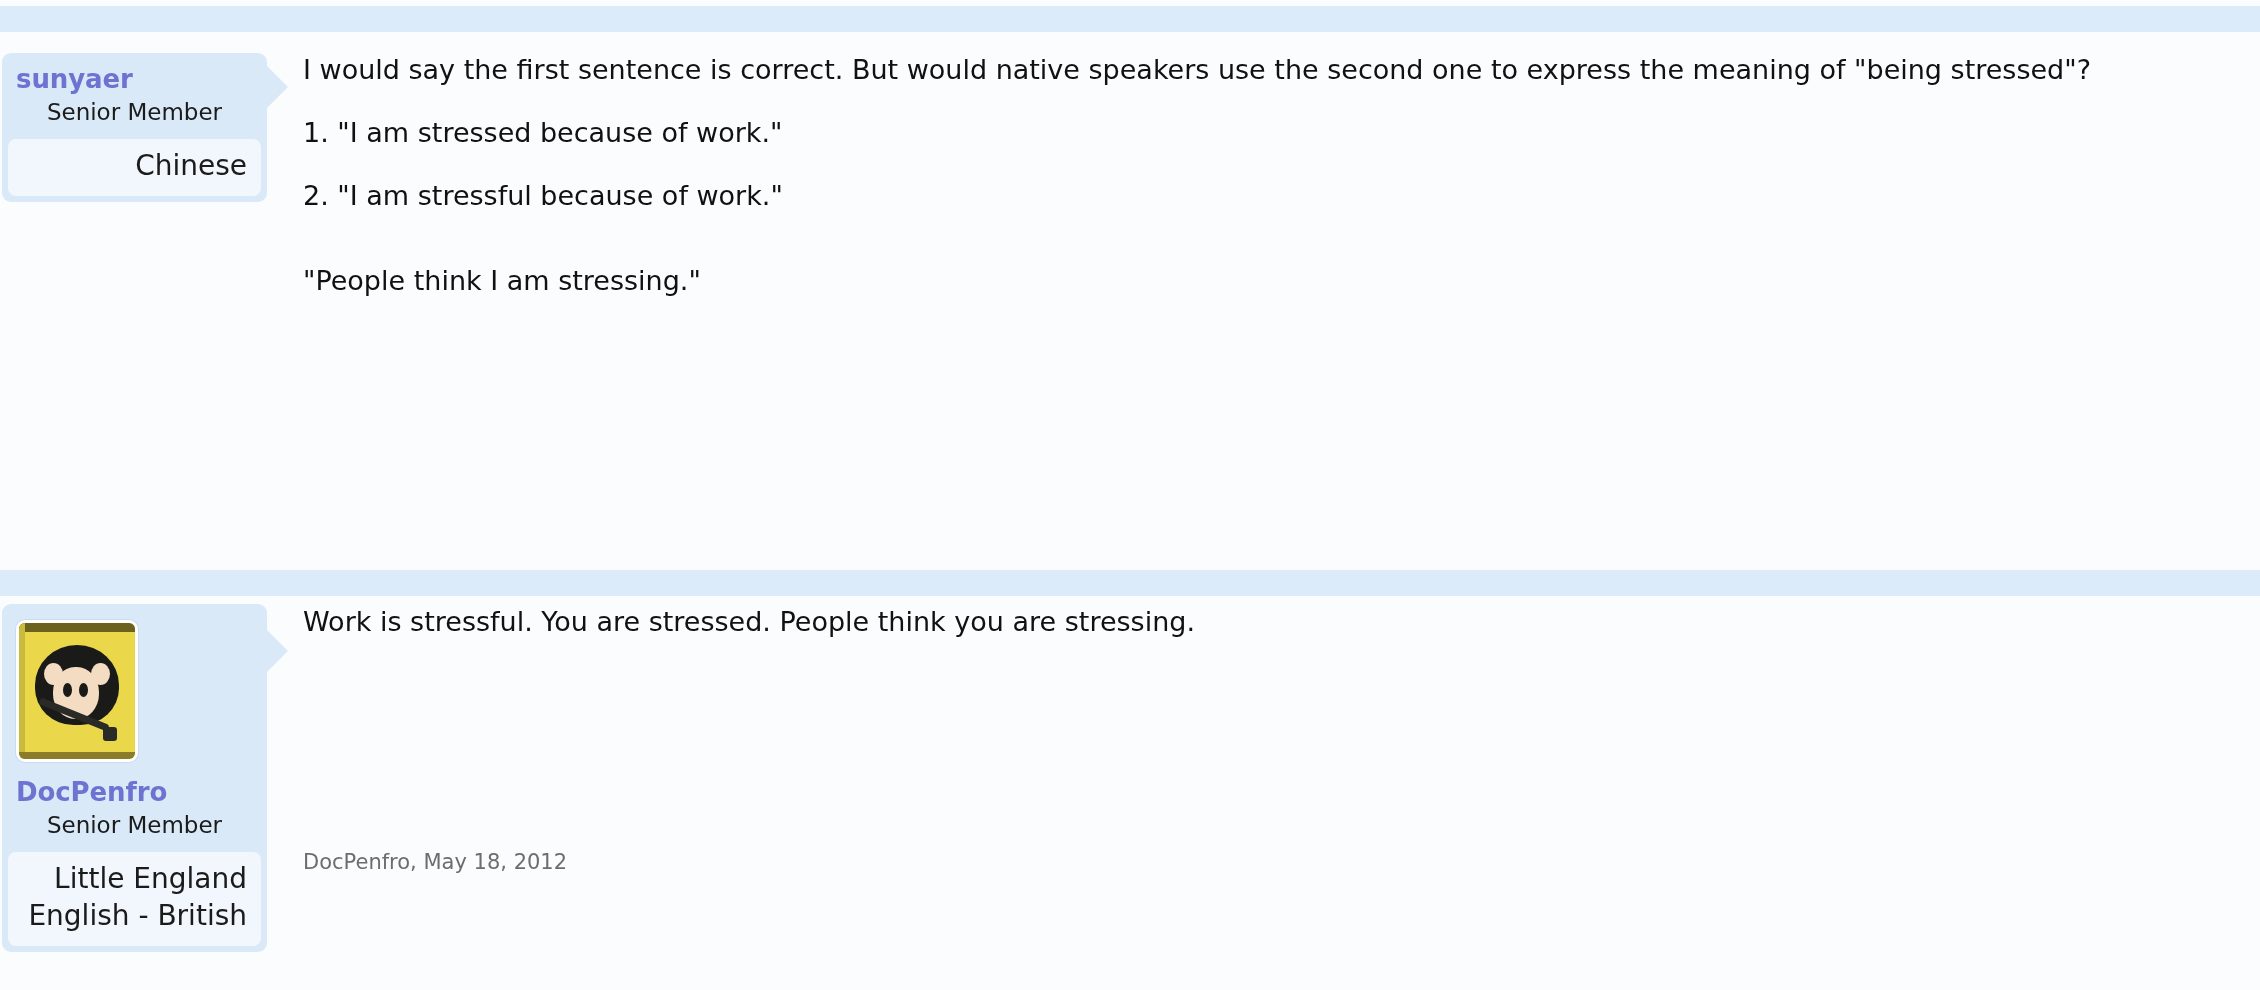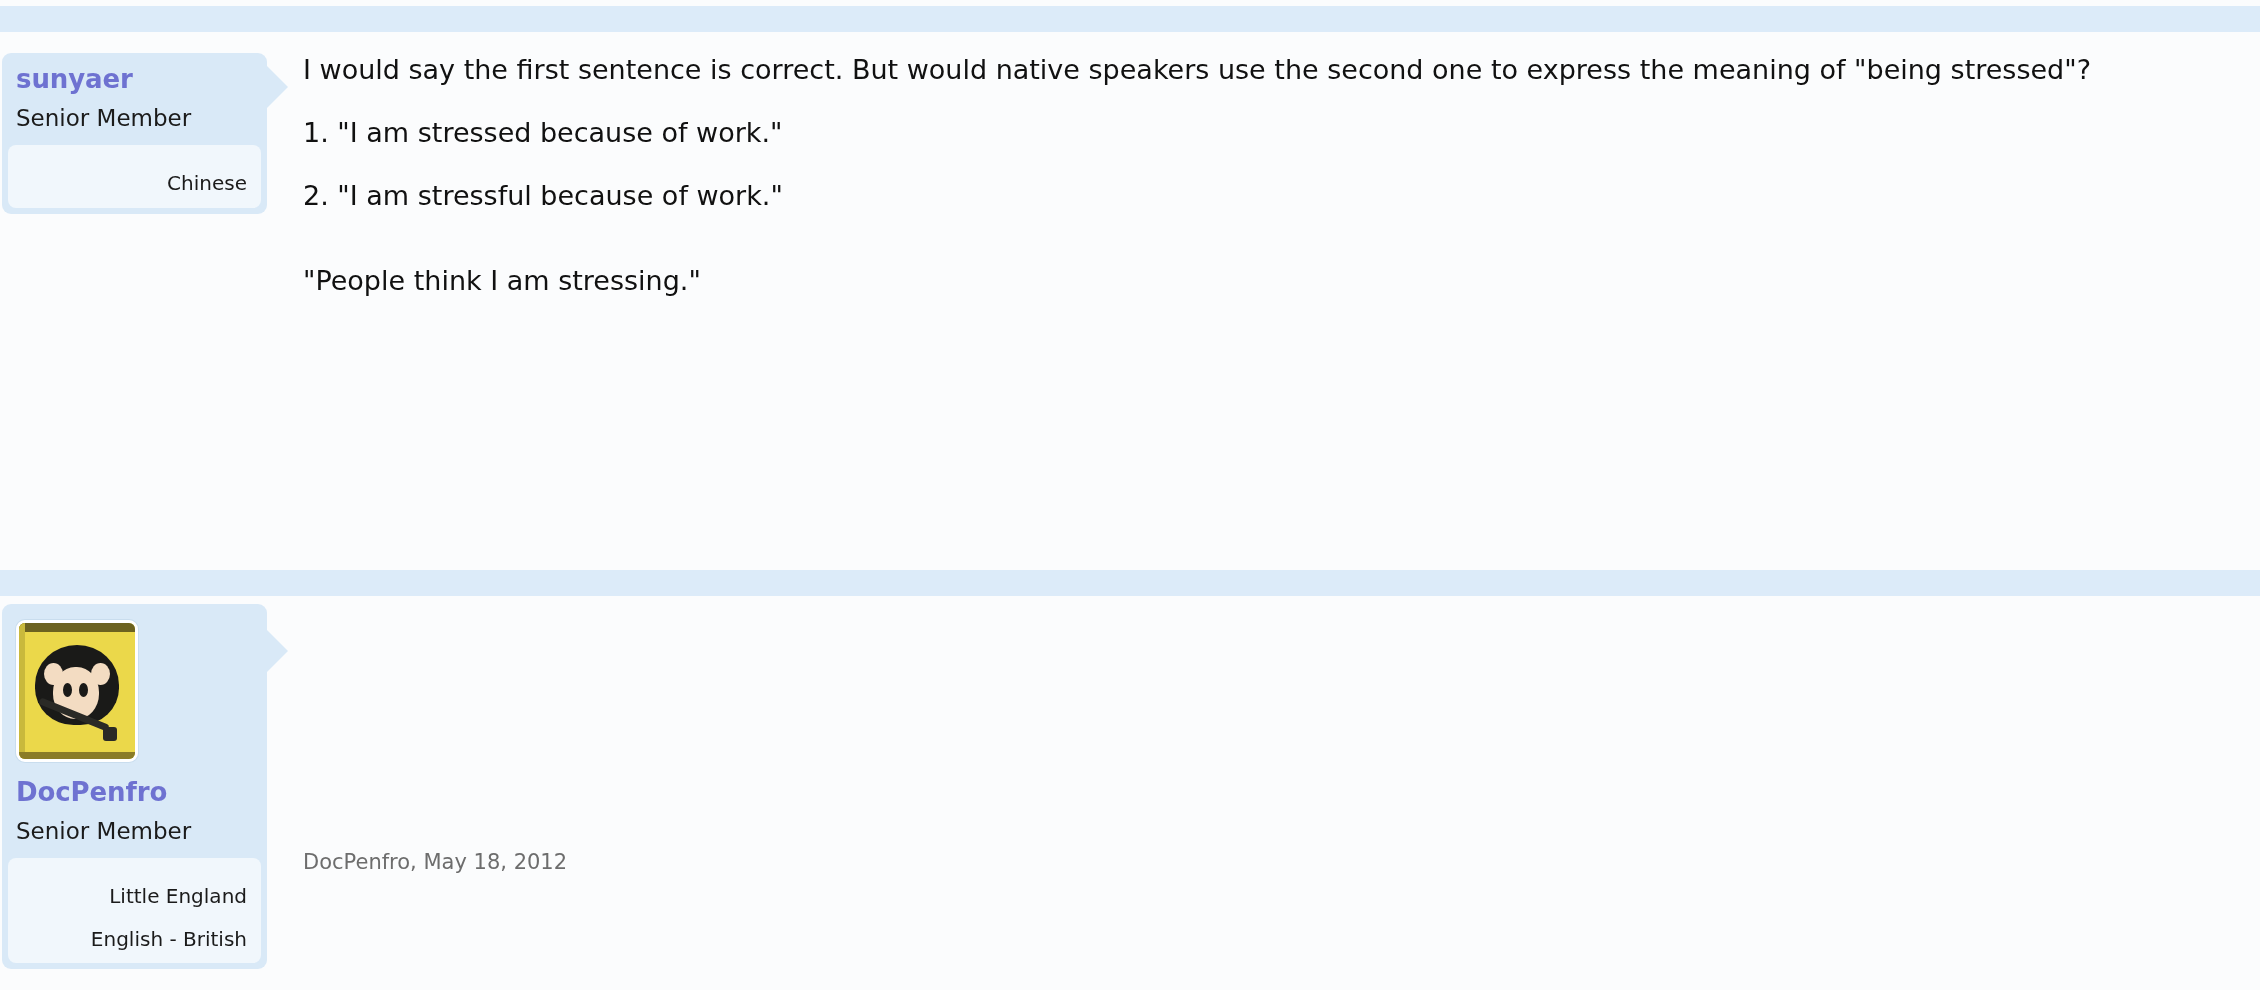--- a/index.html
+++ b/index.html
@@ -73,36 +73,36 @@
     color: #6e72d1;
     font-size: 26px;
     font-weight: bold;
     line-height: 1.18;
     letter-spacing: -0.1px;
   }
   .user-title {
     color: #1b1b1b;
     font-size: 23px;
     line-height: 1.25;
-    margin-top: 9px;
+    margin-top: 3px;
+    text-align: center;
   }
 
   
   .card-extra {
     background: #f1f7fc;
     border-radius: 8px;
     margin: 0 6px 6px 6px;
     padding: 9px 14px 11px 14px;
     text-align: right;
   }
   .card-extra-line {
     color: #1b1b1b;
-    font-size: 20px;
+    font-size: 28px;
     line-height: 1.32;
-    margin-top: 16px;
   }
 
   
   .avatar-wrap {
     padding: 16px 14px 4px 14px;
   }
   .avatar-frame {
     width: 122px;
     height: 142px;
     background: #ffffff;
@@ -258,17 +258,18 @@
         <div class="user-title">Senior Member</div>
       </div>
       <div class="card-extra">
         <div class="card-extra-line">Little England</div>
         <div class="card-extra-line">English - British</div>
       </div>
     </div>
     <div class="card-pointer card-pointer-2"></div>
 
     <div class="message-body message-body-2">
+      <div class="msg-line">Work is stressful. You are stressed. People think you are stressing.</div>
       <div class="msg-signature sig-2">DocPenfro, May 18, 2012</div>
     </div>
   </div>
 
 </div>
 
 </body></html>

